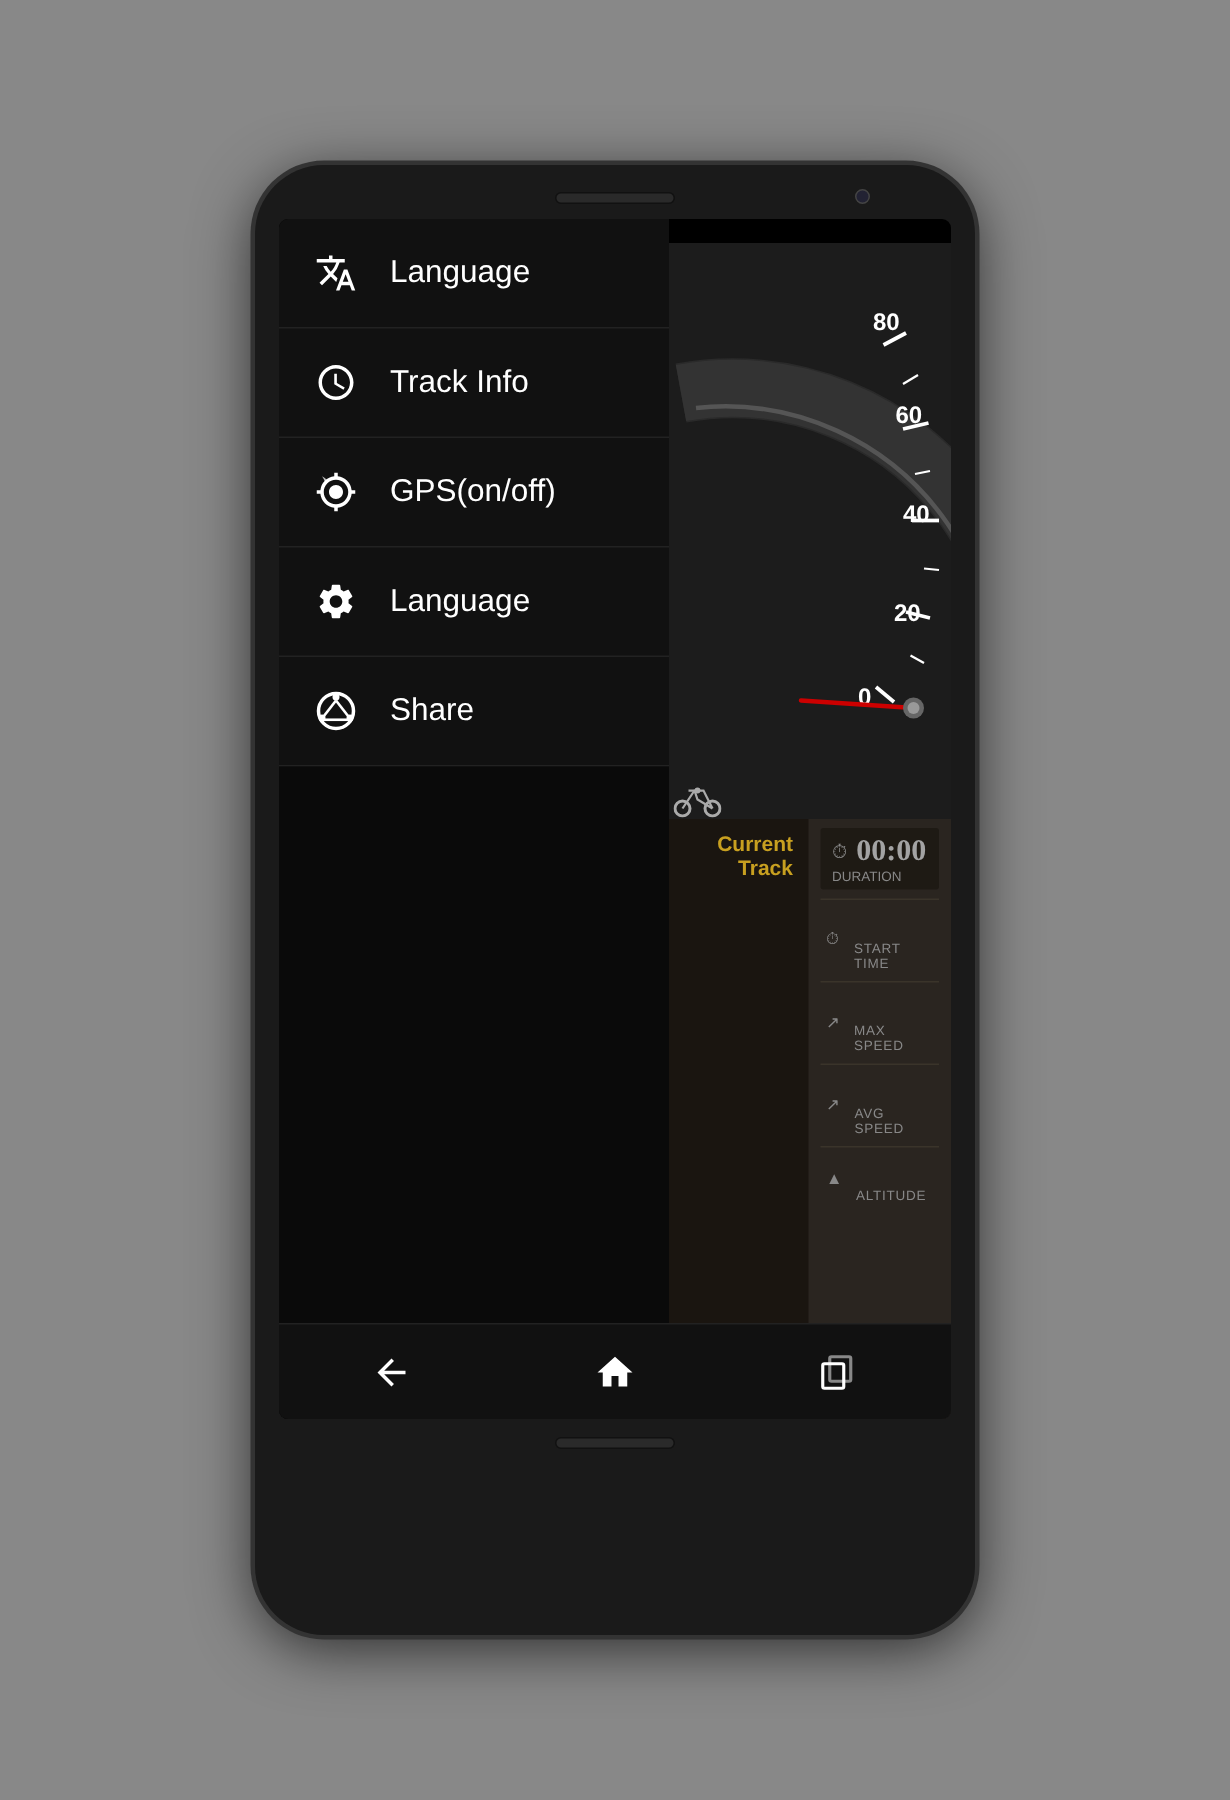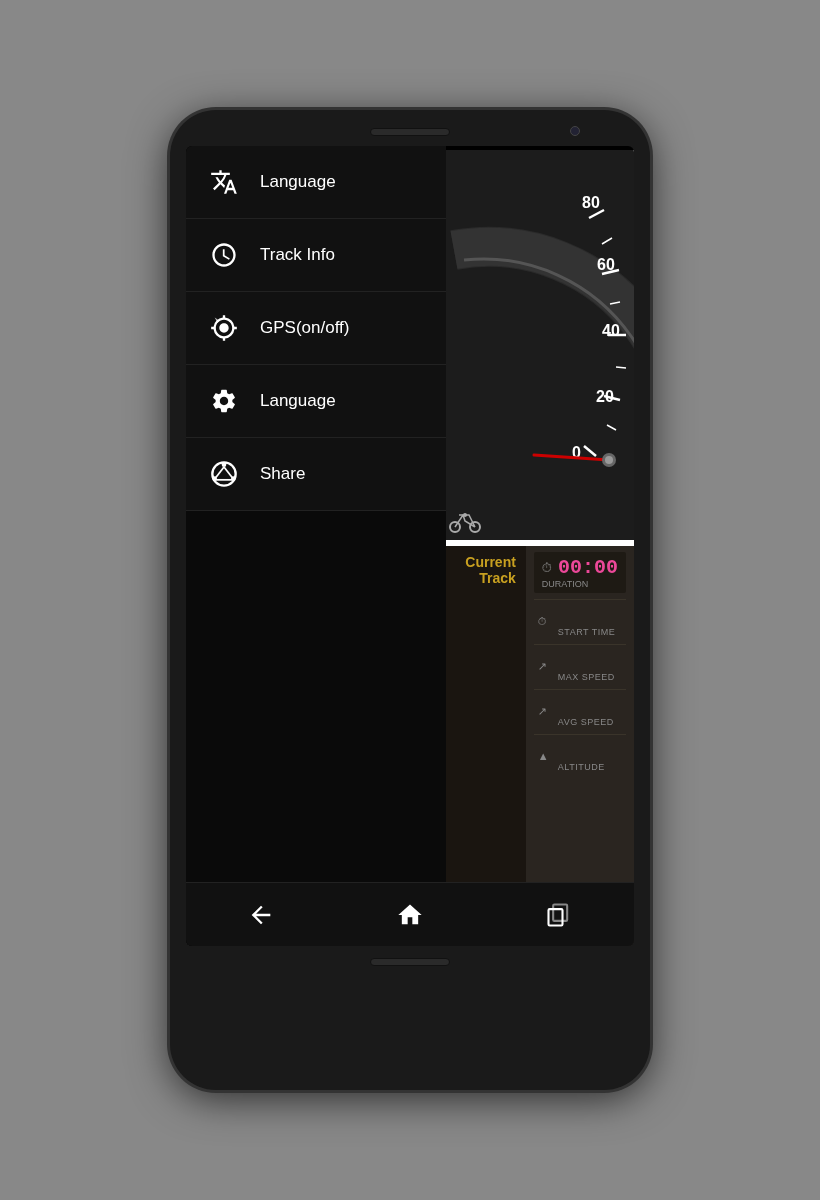--- a/index.html
+++ b/index.html
@@ -70,25 +70,25 @@
       width: 100%;
       height: 100%;
       display: flex;
       flex-direction: column;
       position: relative;
     }
 
     
     .speedometer-panel {
       position: absolute;
-      top: 4px;
+      top: 16px;
       right: 0;
       width: 200px;
       height: 400px;
-      background: #ffffff;
+      background: #fef9c3;
       overflow: hidden;
     }
 
     .speedo-inner {
       width: 100%;
       height: 100%;
       position: relative;
       display: flex;
       align-items: center;
       justify-content: center;
@@ -141,24 +141,24 @@
     .track-speed-display {
       background: #1e1a14;
       padding: 4px 8px;
       margin-bottom: 4px;
       border-radius: 2px;
       display: flex;
       flex-direction: column;
     }
 
     .speed-value {
-      color: #ec4899;
+      color: #a3a3a3;
       font-size: 20px;
       font-weight: bold;
-      font-family: Liberation Mono, monospace;
+      font-family: Liberation Serif, serif;
     }
 
     .speed-label-sm {
       color: #888;
       font-size: 9px;
       text-transform: uppercase;
     }
 
     .stat-row {
       display: flex;
@@ -208,21 +208,21 @@
       width: 36px;
       height: 36px;
       display: flex;
       align-items: center;
       justify-content: center;
       flex-shrink: 0;
     }
 
     .menu-label {
       color: #fff;
-      font-size: 17px;
+      font-size: 21px;
       font-weight: 400;
     }
 
     .menu-spacer {
       flex: 1;
       background: #0a0a0a;
     }
 
     
     .nav-bar {

